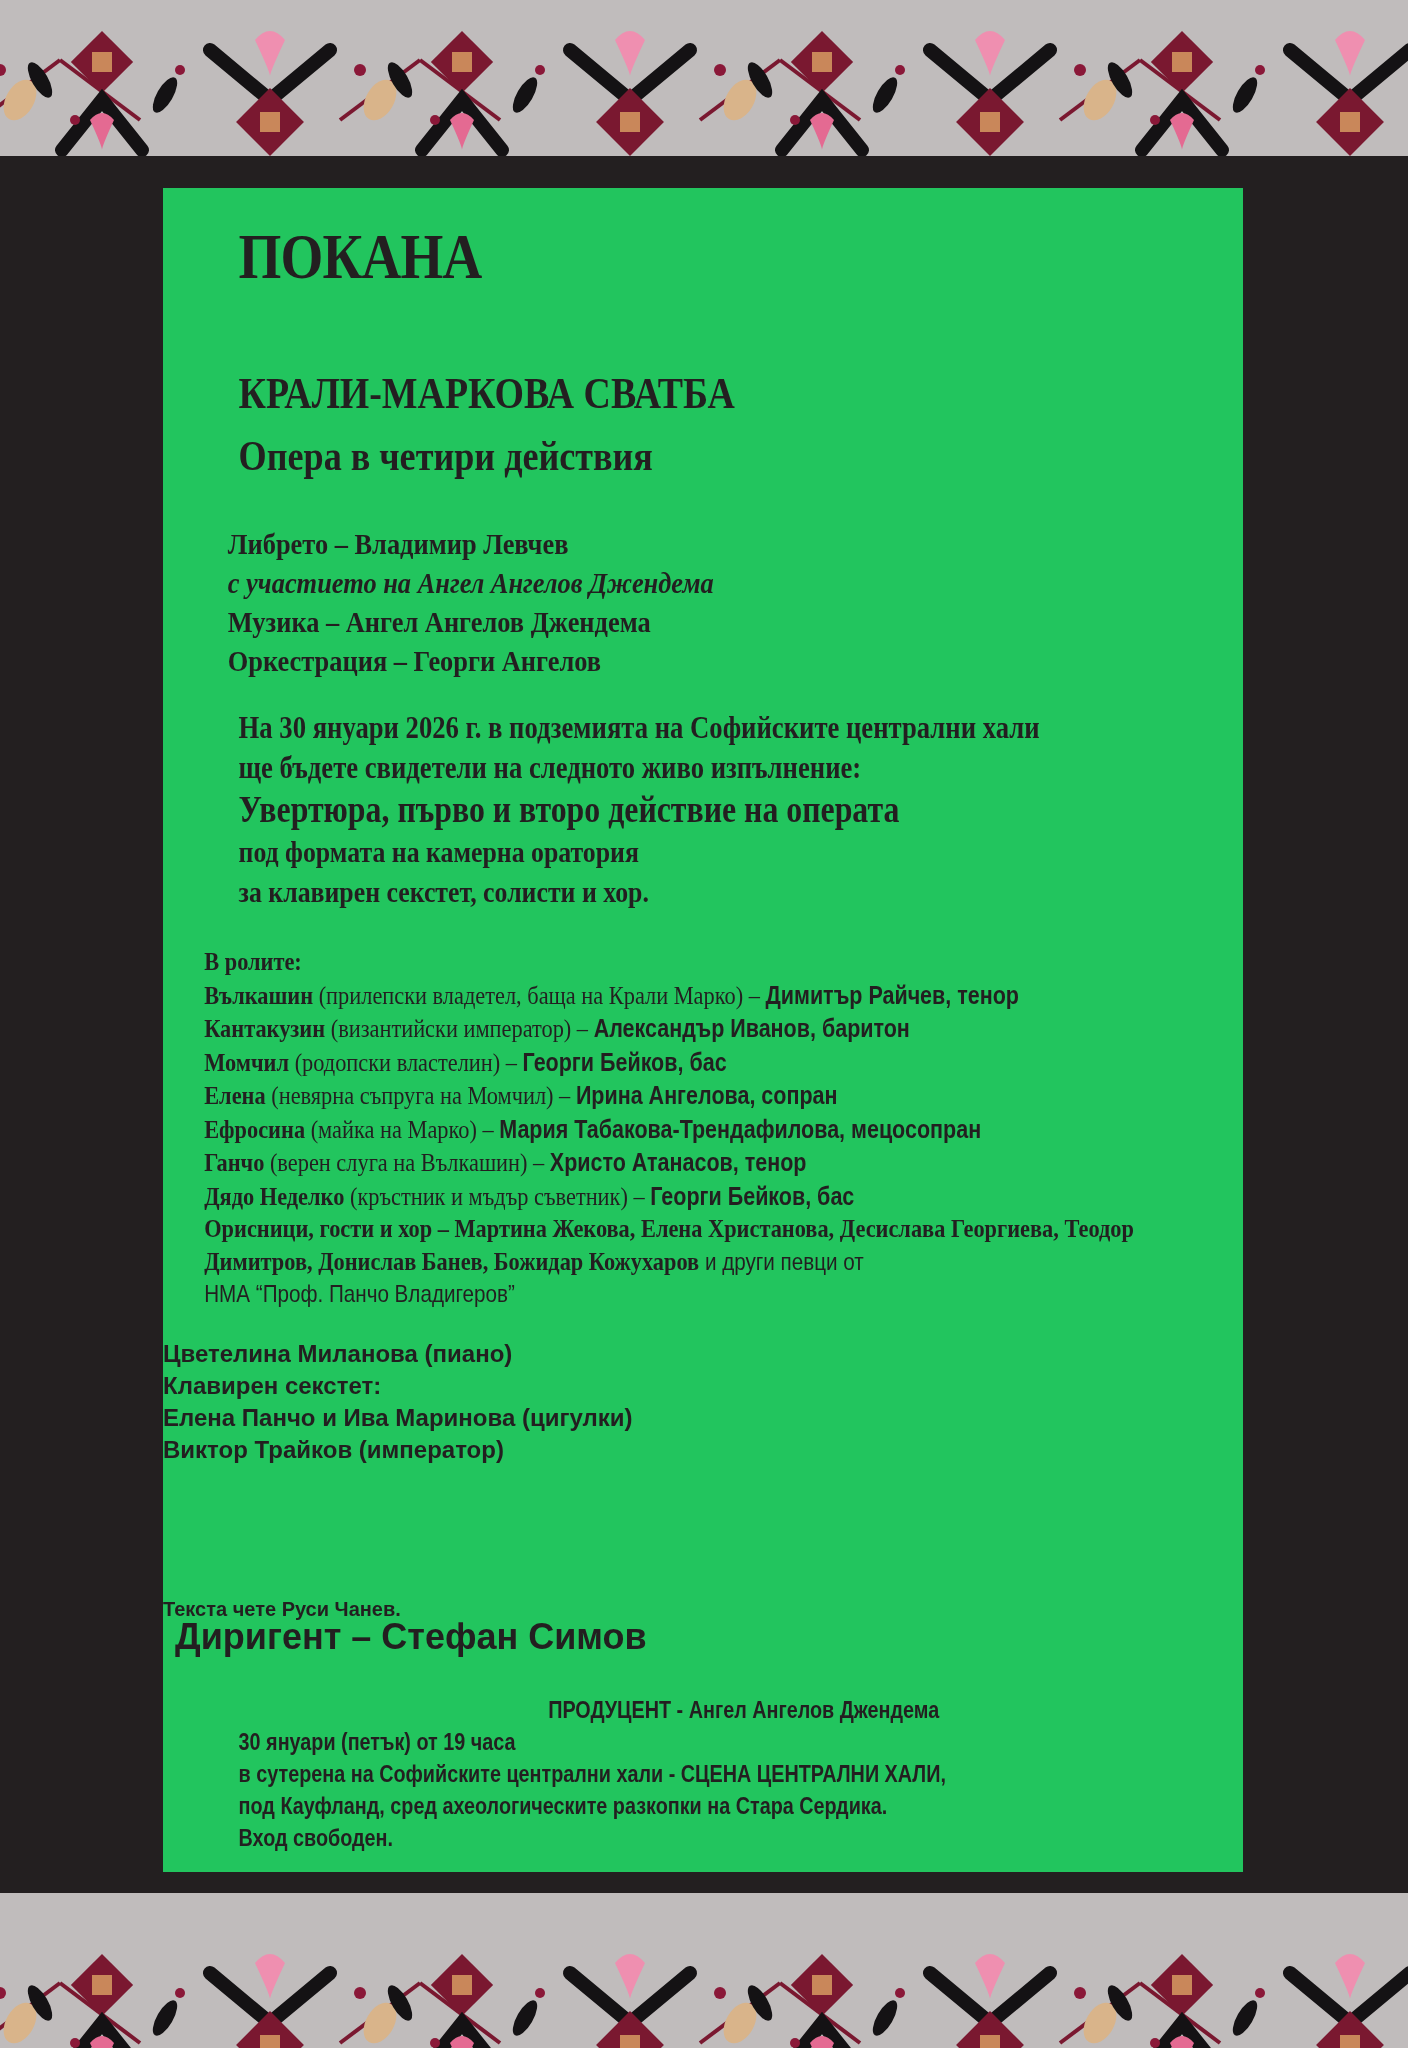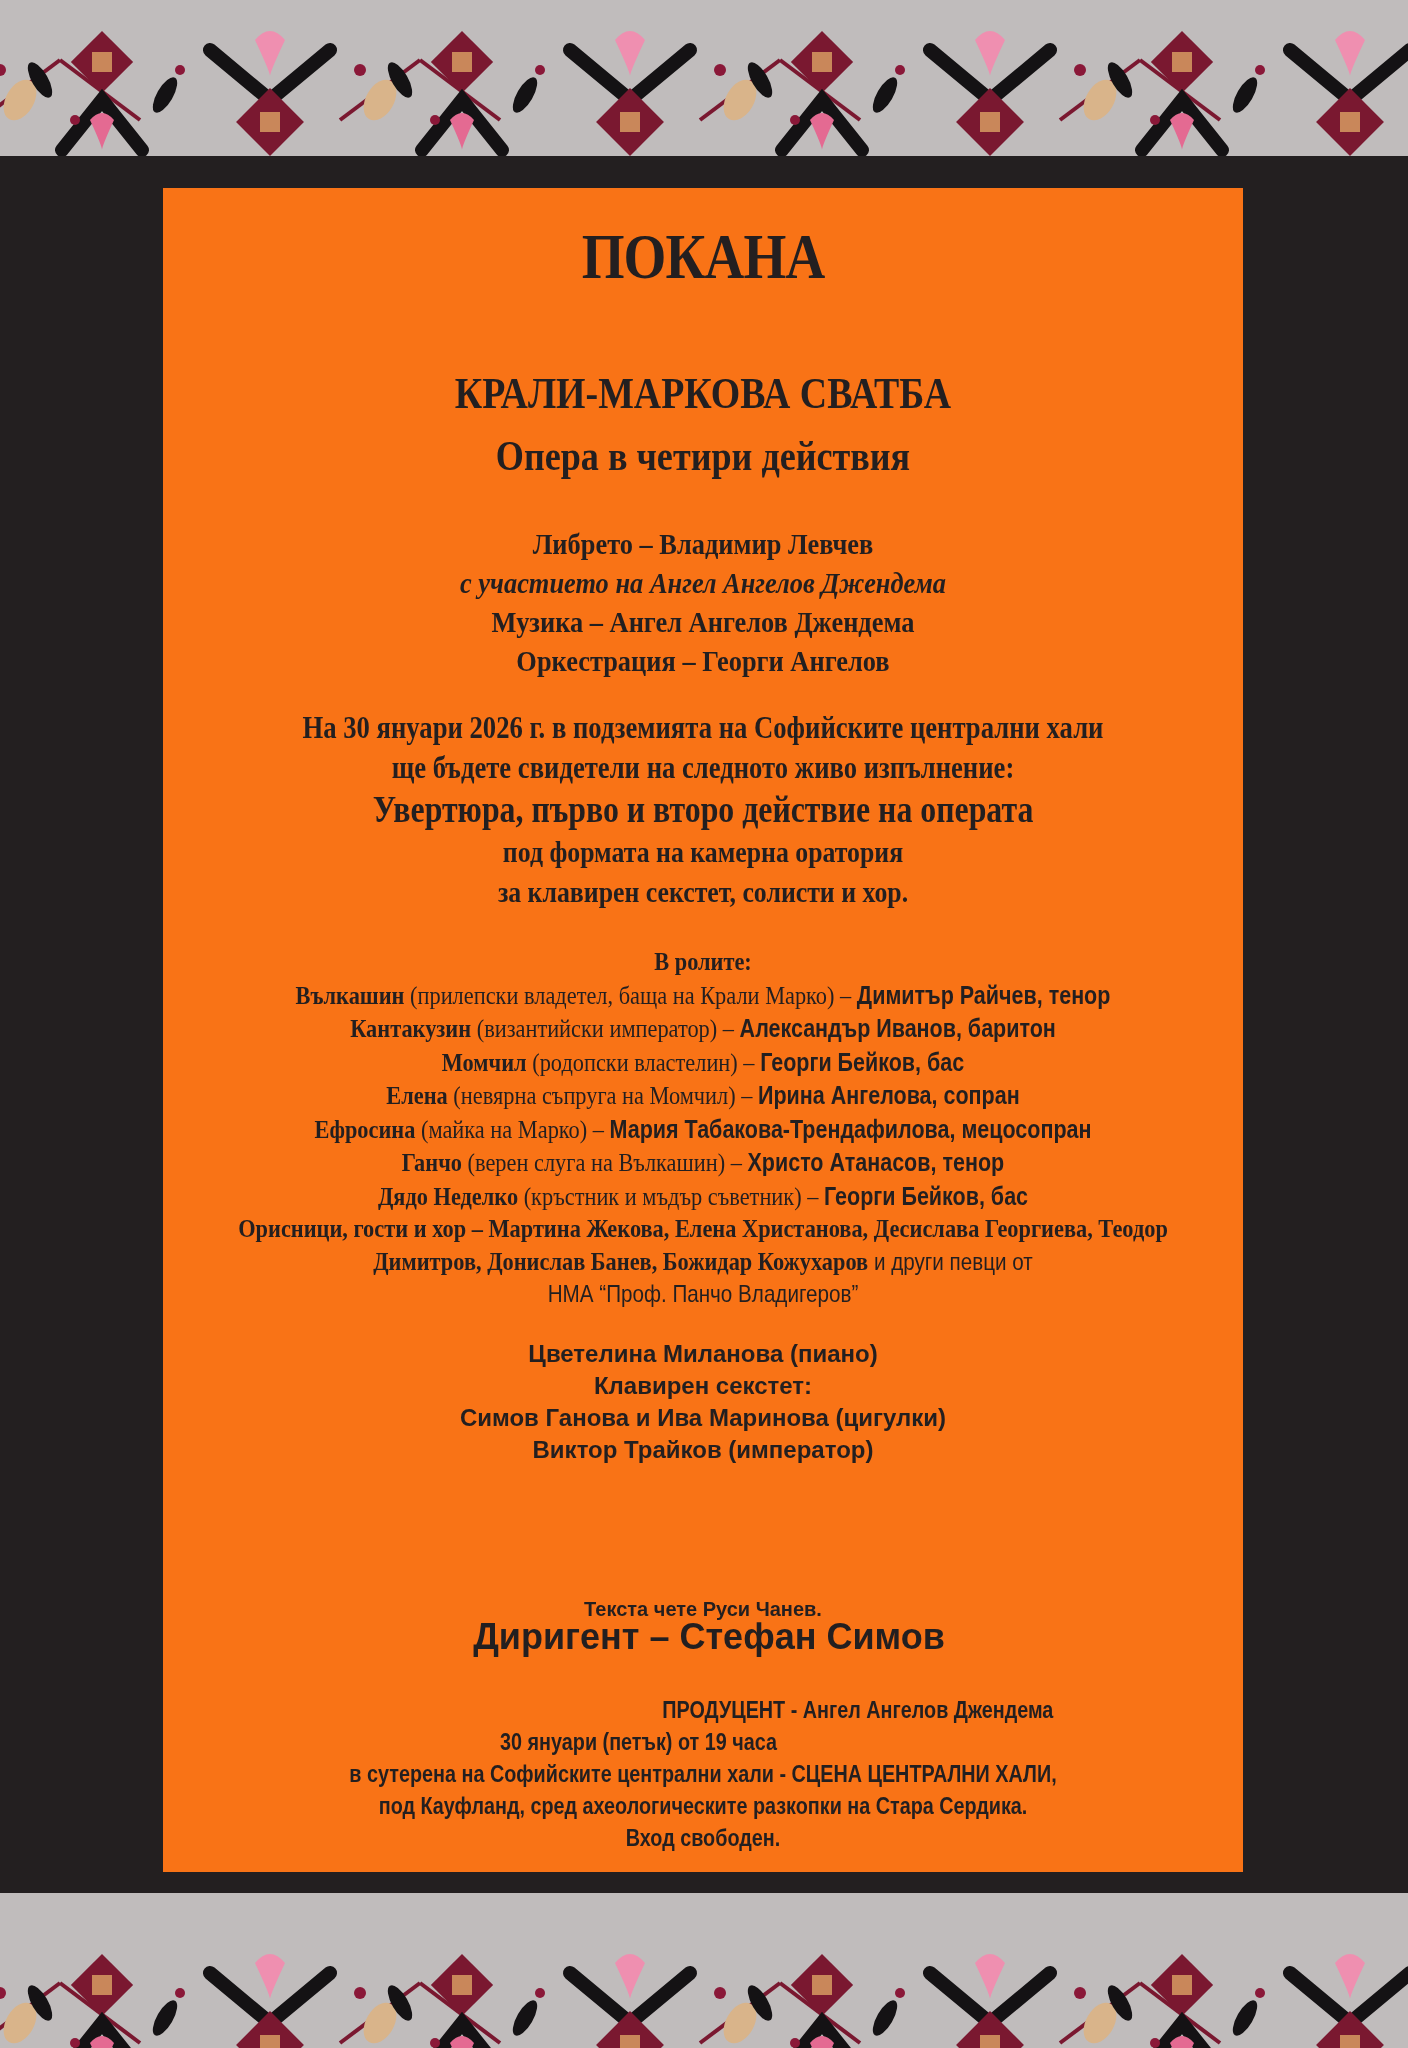--- a/index.html
+++ b/index.html
@@ -14,22 +14,21 @@
     background: #c0bcbc;
     overflow: hidden;
   }
   .band.top { top: 0; height: 156px; }
   .band.bottom { top: 1893px; height: 155px; }
   .band svg { display: block; }
 
   .card {
     position: absolute;
     left: 163px; top: 188px; width: 1080px; height: 1684px;
-    background: #f97316;
-    text-align: center;
+    background: #22c55e;
   }
   .serif { font-family: "Liberation Serif", serif; }
   .i { font-style: italic; }
 
   .title {
     position: absolute; left: 0; right: 0; top: 32px;
     font-size: 64px; font-weight: bold; letter-spacing: -1px;
     transform: scaleX(0.86);
   }
   .work-title { position: absolute; left: 0; right: 0; top: 180px; font-size: 44px; font-weight: bold; transform: scaleX(0.86); }
@@ -161,21 +160,21 @@
     <div class="char">Орисници, гости и хор – Мартина Жекова, Елена Христанова, Десислава Георгиева, Теодор</div>
     <div>
       <span class="char">Димитров, Донислав Банев, Божидар Кожухаров</span><span class="plain"> и други певци от</span>
     </div>
     <div class="plain">НМА “Проф. Панчо Владигеров”</div>
   </div>
 
   <div class="sextet">
     <div>Цветелина Миланова (пиано)</div>
     <div>Клавирен секстет:</div>
-    <div>Симов Ганова и Ива Маринова (цигулки)</div>
+    <div>Елена Панчо и Ива Маринова (цигулки)</div>
     <div>Виктор Трайков (император)</div>
   </div>
 
   <div class="reader">Текста чете Руси Чанев.</div>
   <div class="conductor">Диригент – Стефан Симов</div>
 
   <div class="footer">
     <div class="producer">ПРОДУЦЕНТ - Ангел Ангелов Джендема</div>
     <div class="date">30 януари (петък) от 19 часа</div>
     <div>в сутерена на Софийските централни хали - СЦЕНА ЦЕНТРАЛНИ ХАЛИ,</div>

